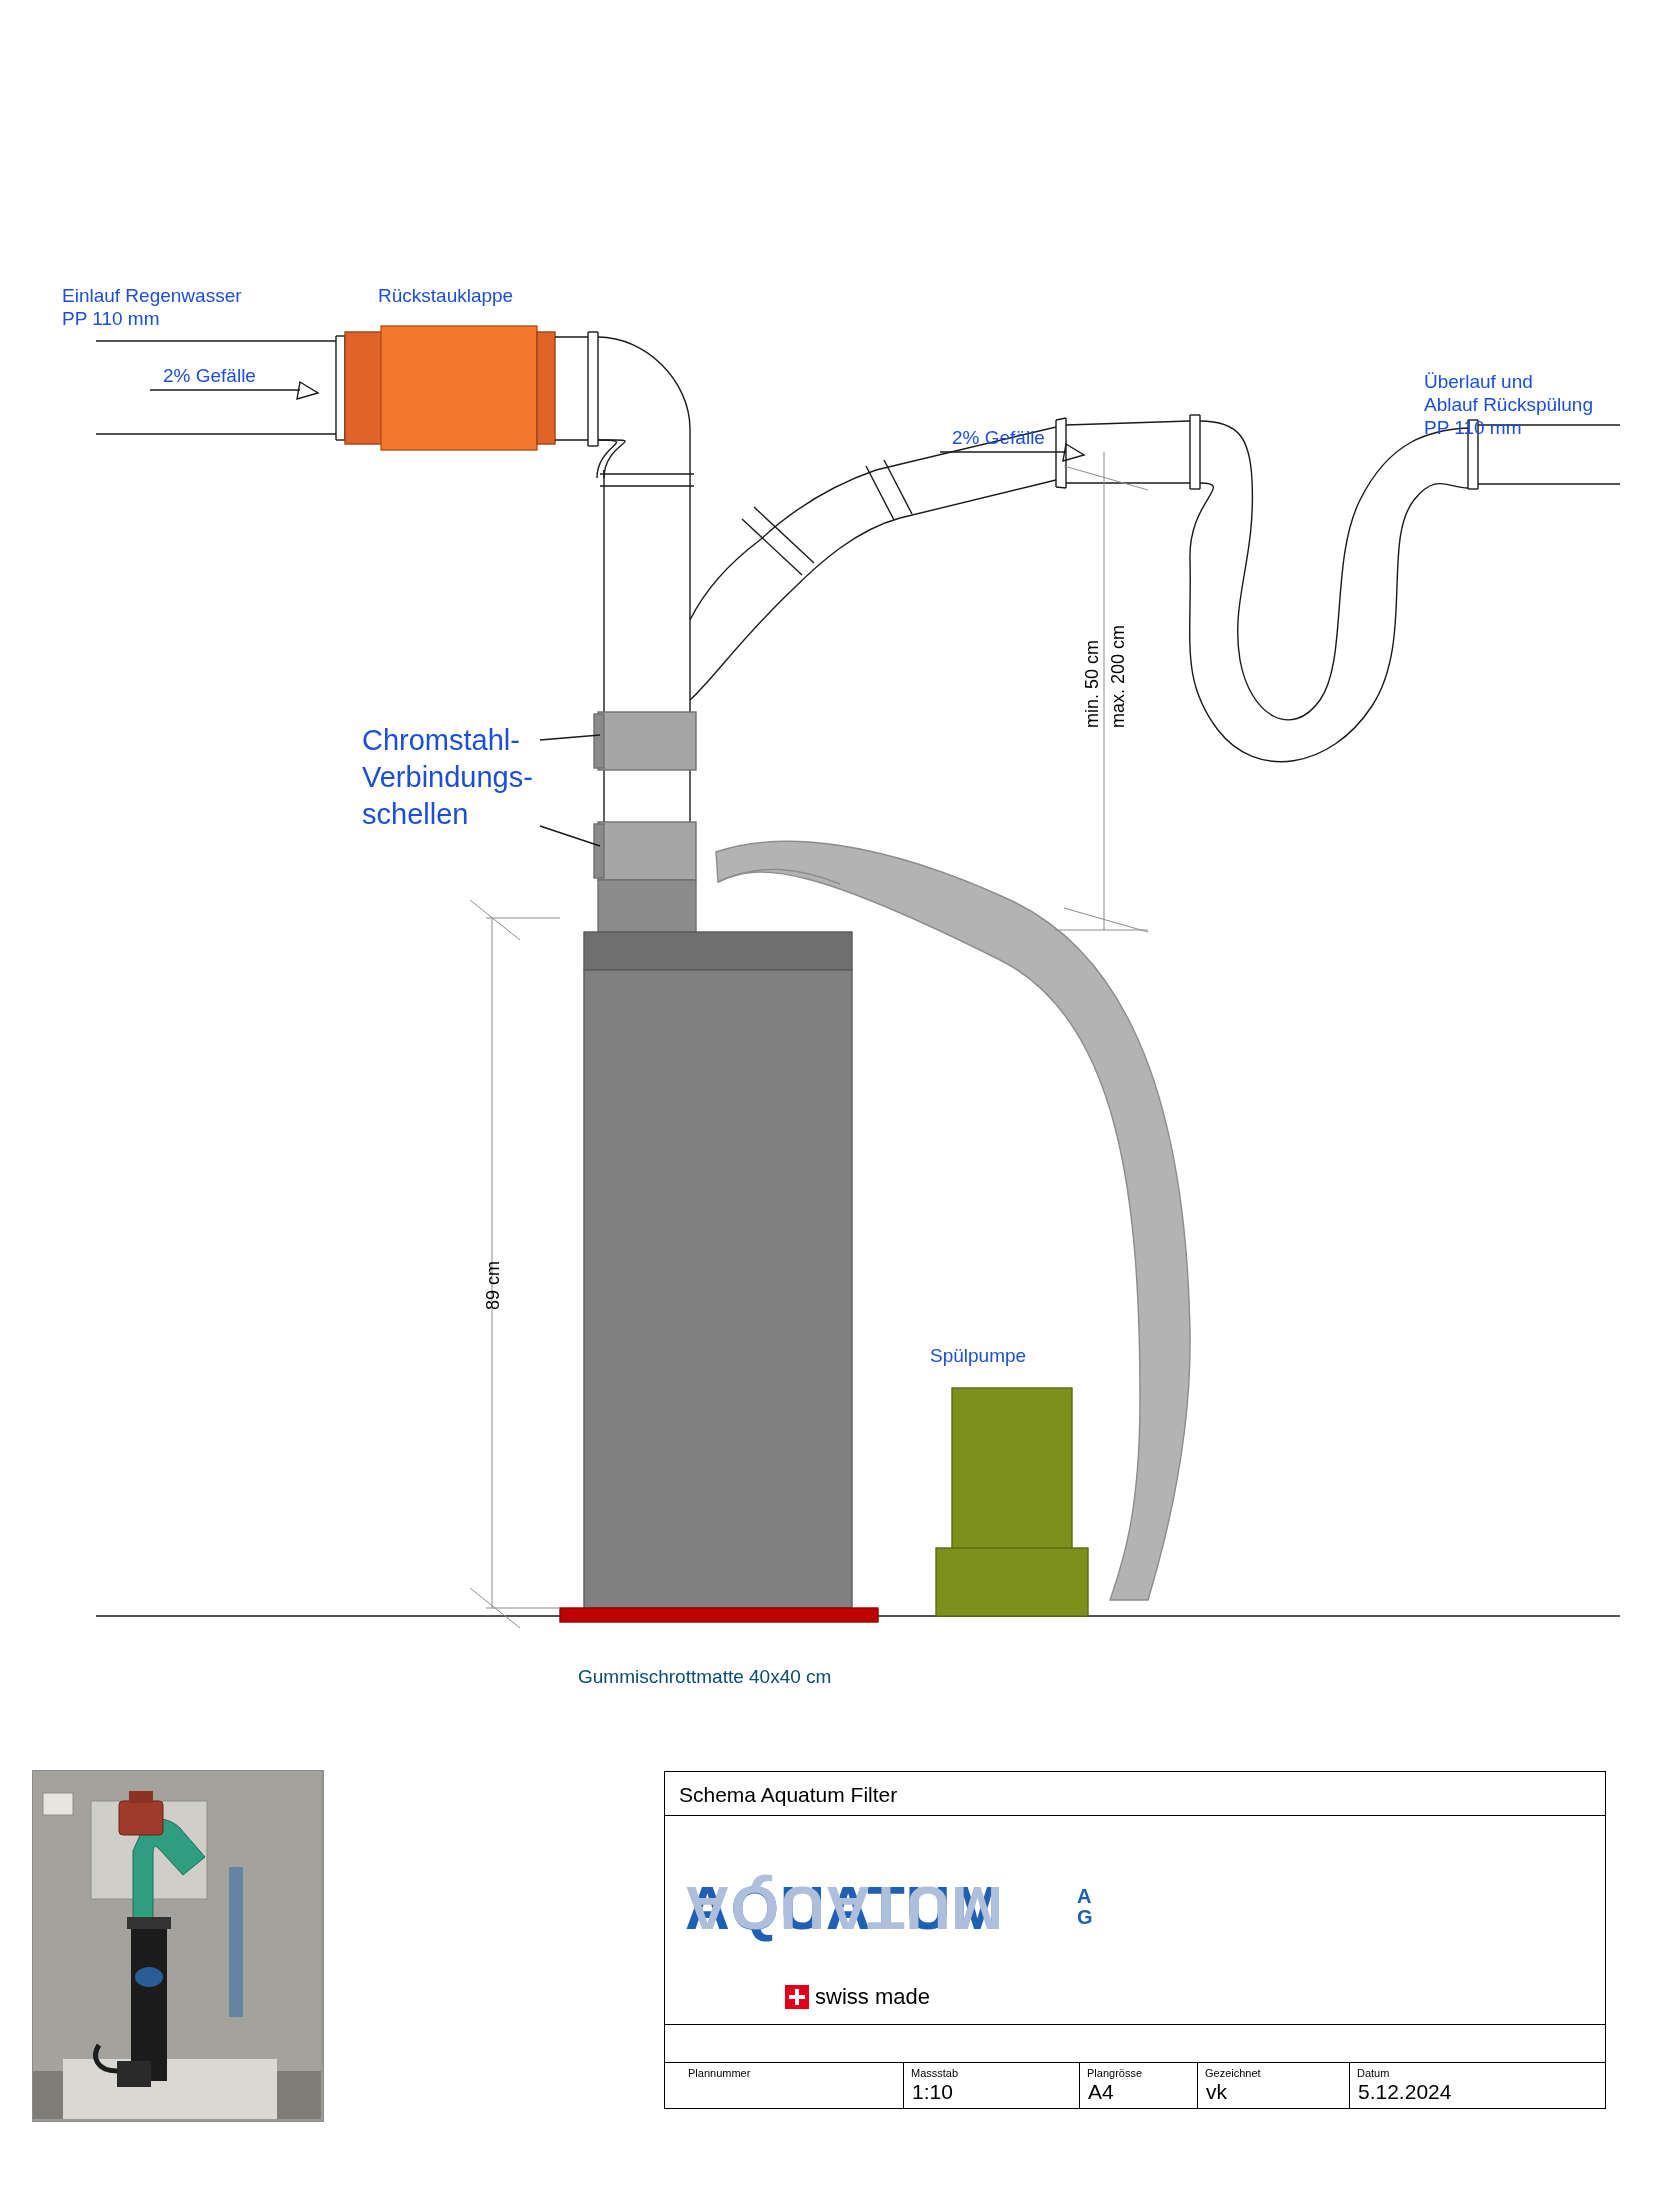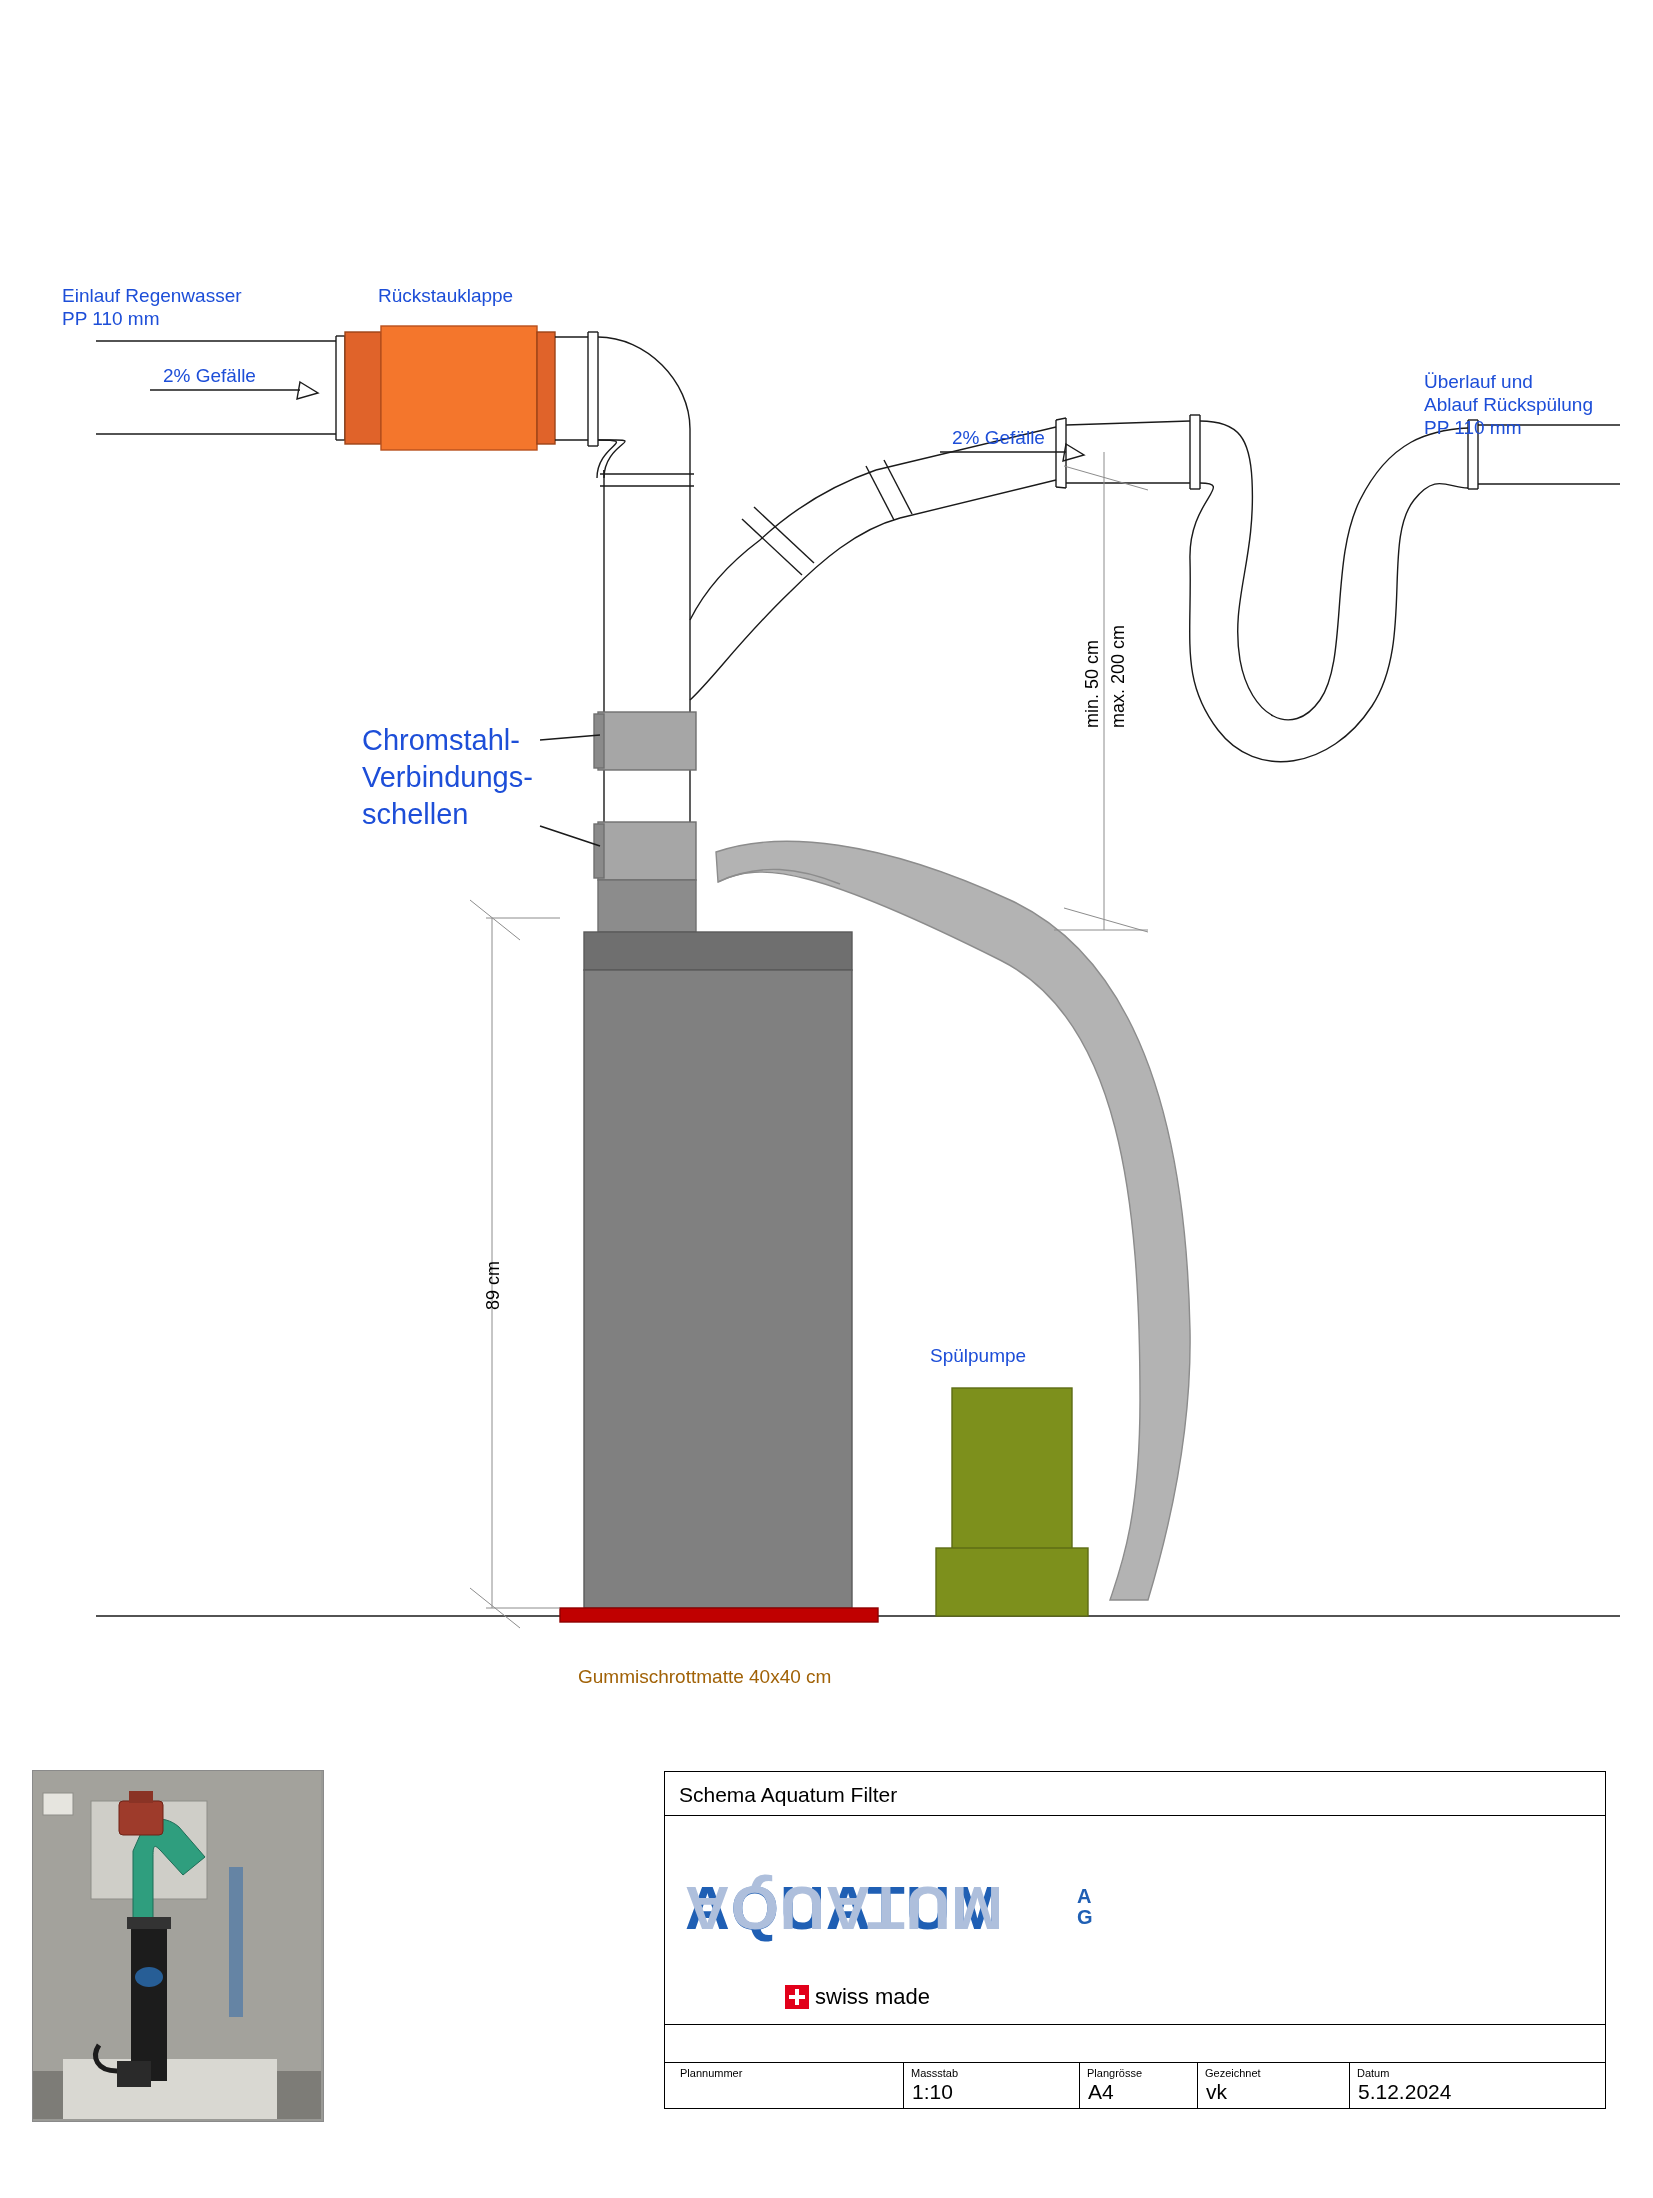--- a/index.html
+++ b/index.html
@@ -19,21 +19,21 @@
     background: #ffffff;
   }
   .lbl {
     position: absolute;
     font-size: 19px;
     line-height: 23px;
     white-space: pre;
     color: #1d4ed8;
   }
   .lbl-red {
-    color: #a16207;
+    color: #0c4a6e;
   }
   .vert {
     position: absolute;
     font-size: 18px;
     white-space: nowrap;
     transform-origin: 0 0;
     transform: rotate(-90deg);
   }
   .big {
     font-size: 29px;
@@ -428,21 +428,21 @@
         </div>
         <div id="swiss-cross"></div>
         <div id="logo-swiss">swiss made</div>
       </div>
 
     </div>
 
     <div id="tb-blank"></div>
 
     <div id="tb-foot">
-      <div class="fcell" style="left:8px; width:238px;">
+      <div class="fcell" style="left:16px; width:238px;">
         <span class="fcap">Plannummer</span>
         <span class="fval"></span>
       </div>
       <div class="fcell" style="left:238px; width:176px;padding-left:30px;">
         <span class="fcap">Massstab</span>
         <span class="fval">1:10</span>
       </div>
       <div class="fcell" style="left:414px; width:118px;">
         <span class="fcap">Plangrösse</span>
         <span class="fval">A4</span>

